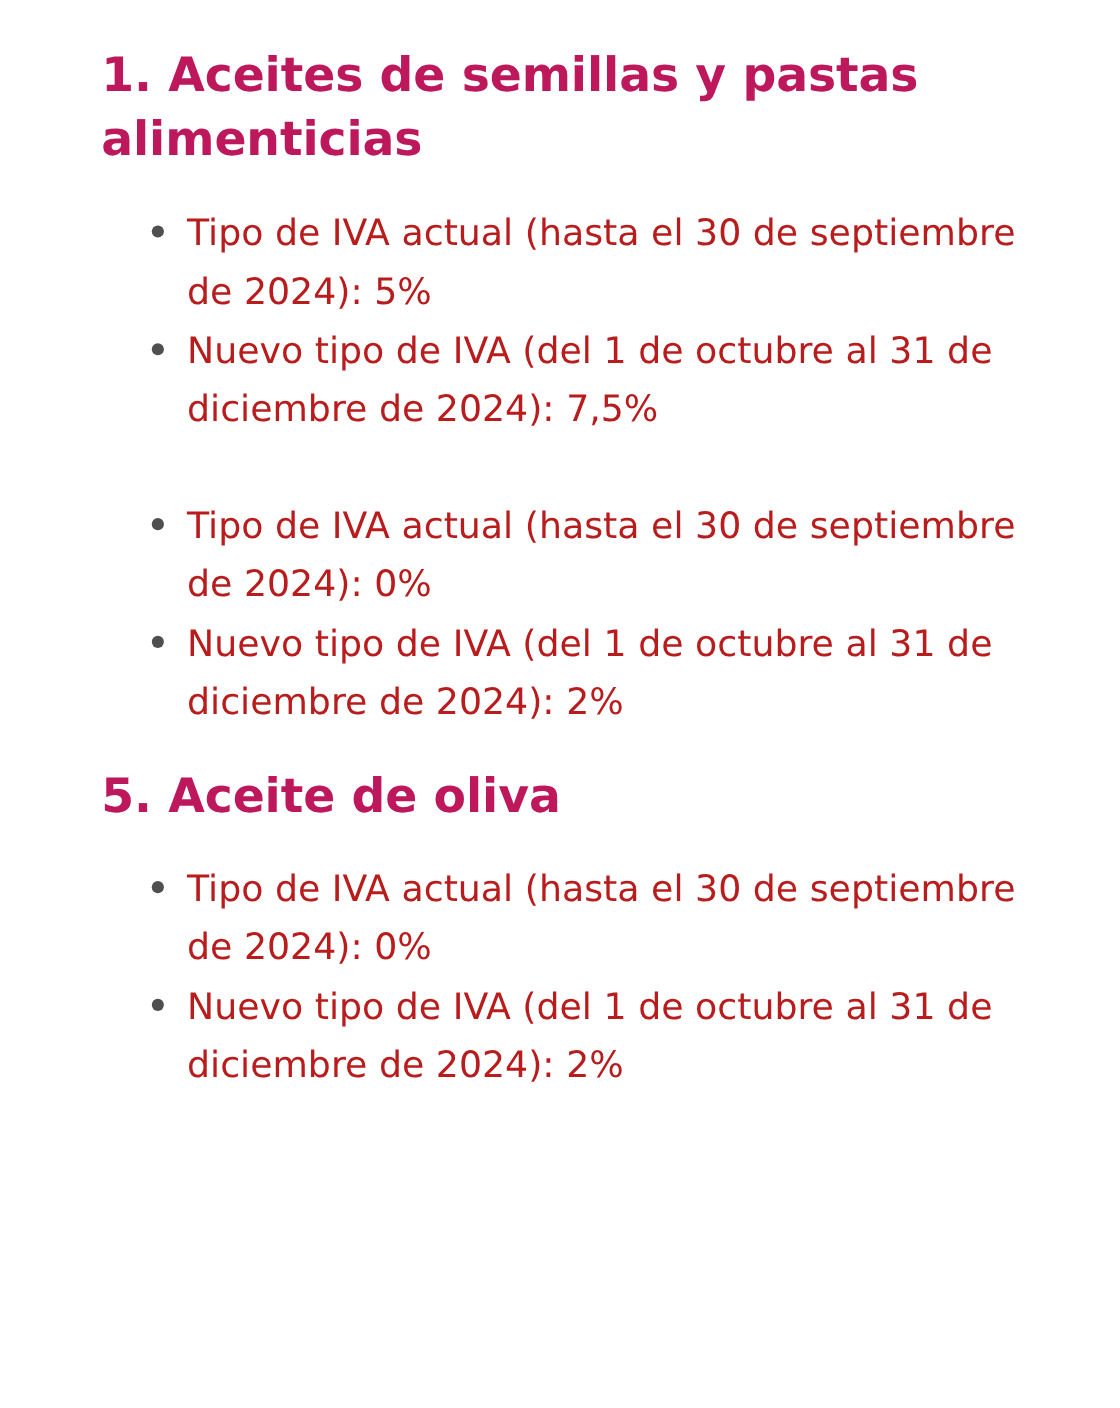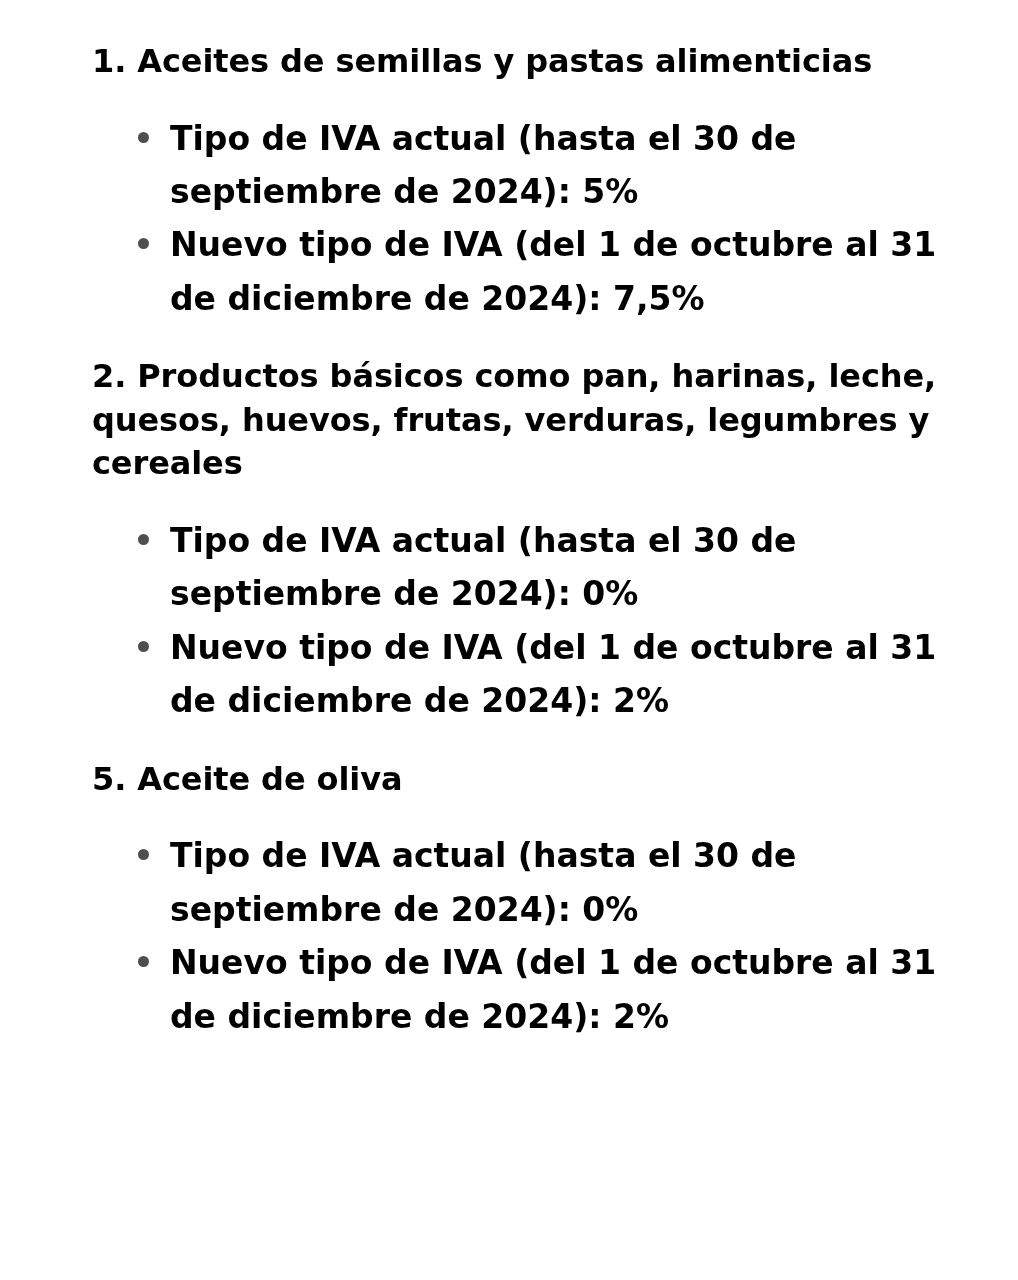--- a/index.html
+++ b/index.html
@@ -18,43 +18,43 @@
     box-sizing: border-box;
     width: 1018px;
     height: 1280px;
     padding: 40px 60px 0 92px;
     background: #ffffff;
   }
   .section {
     margin: 0;
   }
   .section-heading {
-    font-size: 32px;
+    font-size: 43px;
     line-height: 1.36;
     font-weight: bold;
-    color: #000000;
+    color: #be185d;
     margin: 0 0 6px 0;
     letter-spacing: -0.1px;
   }
   .section + .section .section-heading {
     margin-top: 0;
   }
   .bullet-list {
     list-style: none;
     margin: 0;
     padding: 0;
   }
   .bullet-item {
     position: relative;
     font-size: 33px;
     line-height: 1.62;
-    color: #000000;
+    color: #b91c1c;
     padding-left: 78px;
     margin: 0;
-    font-weight: bold;
+    font-weight: normal;
   }
   .bullet-item .dot {
     position: absolute;
     left: 46px;
     top: 20px;
     width: 11px;
     height: 11px;
     background: #4f4f4f;
     border-radius: 50%;
     display: block;
@@ -81,21 +81,20 @@
       </li>
       <li class="bullet-item">
         <span class="dot"></span>
         <span>Nuevo tipo de IVA (del 1 de octubre al 31 de diciembre de 2024): 7,5%</span>
       </li>
     </ul>
     <div class="spacer-after-list"></div>
   </div>
 
   <div class="section">
-    <h2 class="section-heading">2. Productos básicos como pan, harinas, leche, quesos, huevos, frutas, verduras, legumbres y cereales</h2>
     <div class="spacer-after-heading"></div>
     <ul class="bullet-list">
       <li class="bullet-item">
         <span class="dot"></span>
         <span>Tipo de IVA actual (hasta el 30 de septiembre de 2024): 0%</span>
       </li>
       <li class="bullet-item">
         <span class="dot"></span>
         <span>Nuevo tipo de IVA (del 1 de octubre al 31 de diciembre de 2024): 2%</span>
       </li>

